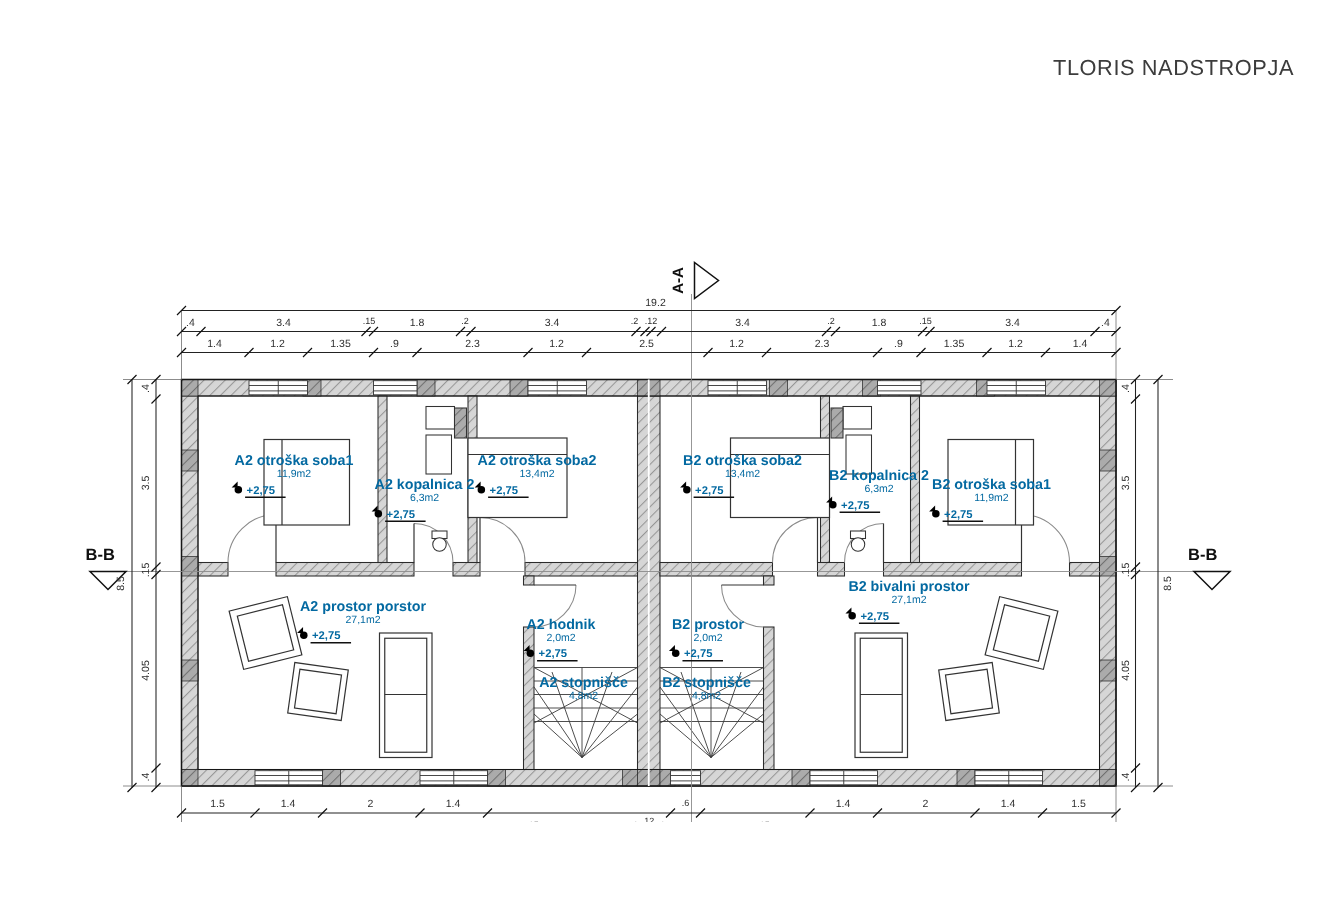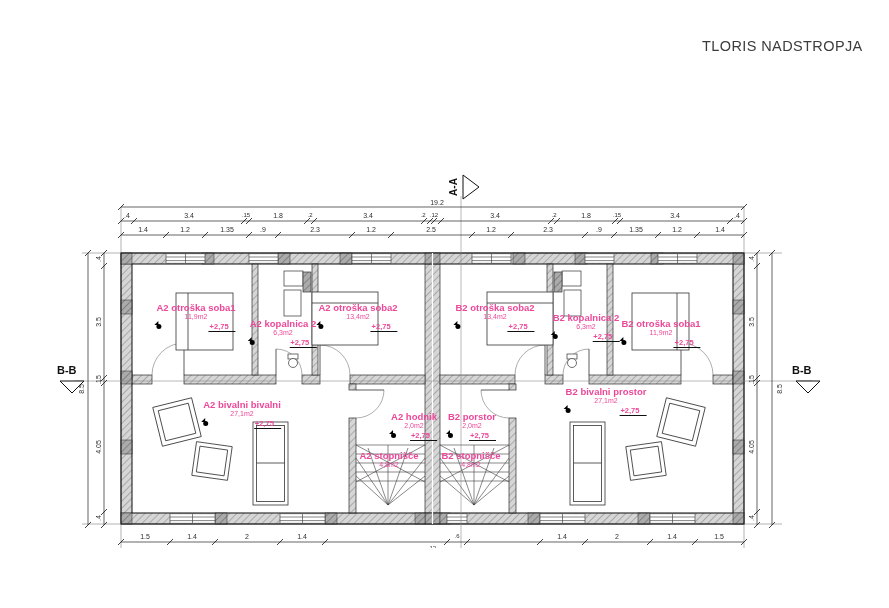--- a/index.html
+++ b/index.html
@@ -3,24 +3,24 @@
 <meta charset="utf-8">
 <style>
   html,body{margin:0;padding:0;background:#fff;}
   .canvas{position:relative;width:889px;height:548px;background:#ffffff;overflow:hidden;
           font-family:"Liberation Sans",sans-serif;}
   .plan-svg{position:absolute;left:0;top:0;}
   .title{position:absolute;left:702px;top:38px;font-size:14.5px;color:#3c3c3c;letter-spacing:.4px;white-space:nowrap;}
   .dim{position:absolute;transform:translateX(-50%);font-size:7px;color:#2e2e2e;white-space:nowrap;line-height:1;}
   .dim.tiny{font-size:6px;}
   .dimv{position:absolute;transform:translate(-50%,-50%) rotate(-90deg);font-size:7px;color:#2e2e2e;white-space:nowrap;line-height:1;}
-  .room{position:absolute;transform:translateX(-50%);text-align:center;color:#ec4899;line-height:1.2;white-space:nowrap;}
+  .room{position:absolute;transform:translateX(-50%);text-align:center;color:#0369a1;line-height:1.2;white-space:nowrap;}
   .room-name{font-size:9.5px;font-weight:bold;}
   .room-area{font-size:7px;}
-  .room-level{font-size:7.5px;font-weight:bold;display:flex;align-items:center;justify-content:space-between;}
+  .room-level{font-size:7.5px;font-weight:bold;display:flex;align-items:center;justify-content:flex-start;}
   .lvl-dot{width:5px;height:5px;background:#000;border-radius:50%;display:inline-block;margin-right:2px;position:relative;flex:0 0 auto;}
   .lvl-dot::after{content:"";position:absolute;left:-2px;top:-3px;width:0;height:0;
      border-bottom:4px solid #000;border-left:4px solid transparent;}
   .lvl-val{border-bottom:1px solid #101010;padding:0 7px 0 1px;}
   .section-label{position:absolute;font-weight:bold;font-size:11px;color:#101010;white-space:nowrap;}
   .section-label.vert{transform:translate(-50%,-50%) rotate(-90deg);font-size:10px;}
 </style>
 </head>
 <body>
 
@@ -334,45 +334,45 @@
   </div>
   <div class="room" style="left:661px;top:318px">
     <div class="room-name">B2 otroška soba1</div>
     <div class="room-area">11,9m2</div>
     <div class="room-level">
         <span class="lvl-dot"></span>
         <span class="lvl-val">+2,75</span>
       </div>
   </div>
   <div class="room" style="left:242px;top:399px">
-    <div class="room-name">A2 bivalni bivalni</div>
+    <div class="room-name">A2 prostor porstor</div>
     <div class="room-area">27,1m2</div>
     <div class="room-level">
         <span class="lvl-dot"></span>
         <span class="lvl-val">+2,75</span>
       </div>
   </div>
   <div class="room" style="left:606px;top:386px">
     <div class="room-name">B2 bivalni prostor</div>
     <div class="room-area">27,1m2</div>
     <div class="room-level">
         <span class="lvl-dot"></span>
         <span class="lvl-val">+2,75</span>
       </div>
   </div>
-  <div class="room" style="left:414px;top:411px">
+  <div class="room" style="left:374px;top:411px">
     <div class="room-name">A2 hodnik</div>
     <div class="room-area">2,0m2</div>
     <div class="room-level">
         <span class="lvl-dot"></span>
         <span class="lvl-val">+2,75</span>
       </div>
   </div>
   <div class="room" style="left:472px;top:411px">
-    <div class="room-name">B2 porstor</div>
+    <div class="room-name">B2 prostor</div>
     <div class="room-area">2,0m2</div>
     <div class="room-level">
         <span class="lvl-dot"></span>
         <span class="lvl-val">+2,75</span>
       </div>
   </div>
   <div class="room" style="left:389px;top:450px">
     <div class="room-name">A2 stopnišče</div>
     <div class="room-area">4,8m2</div>
   </div>

